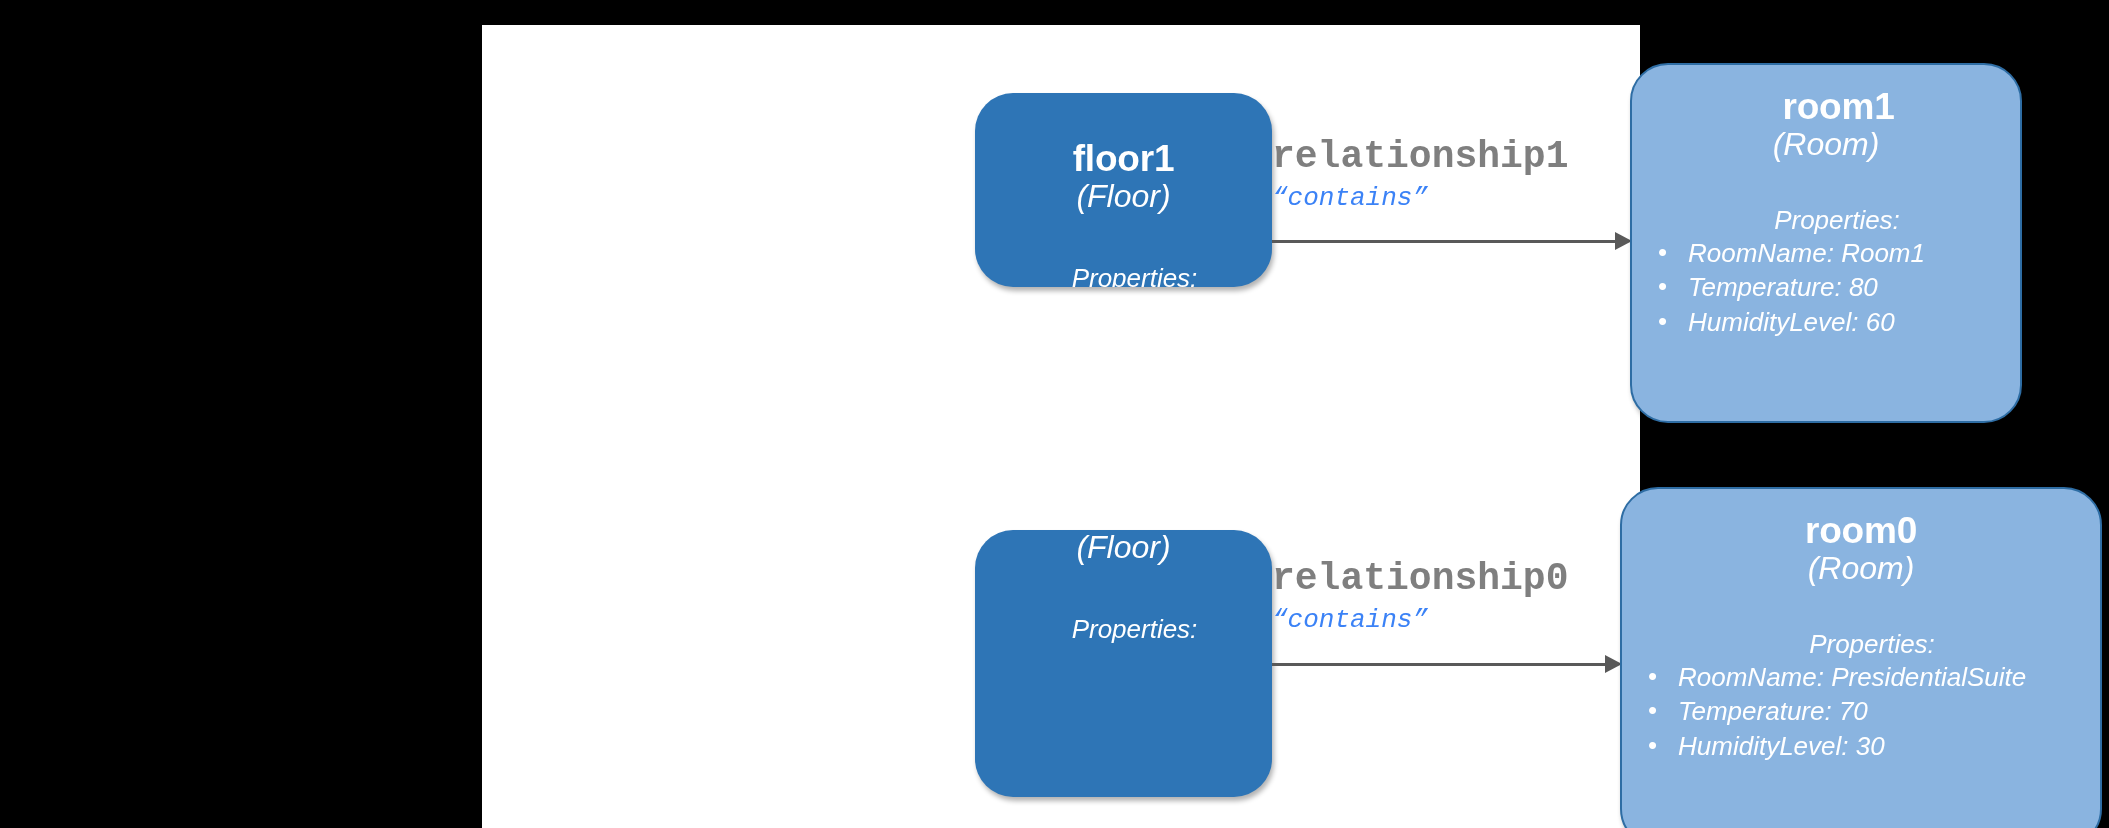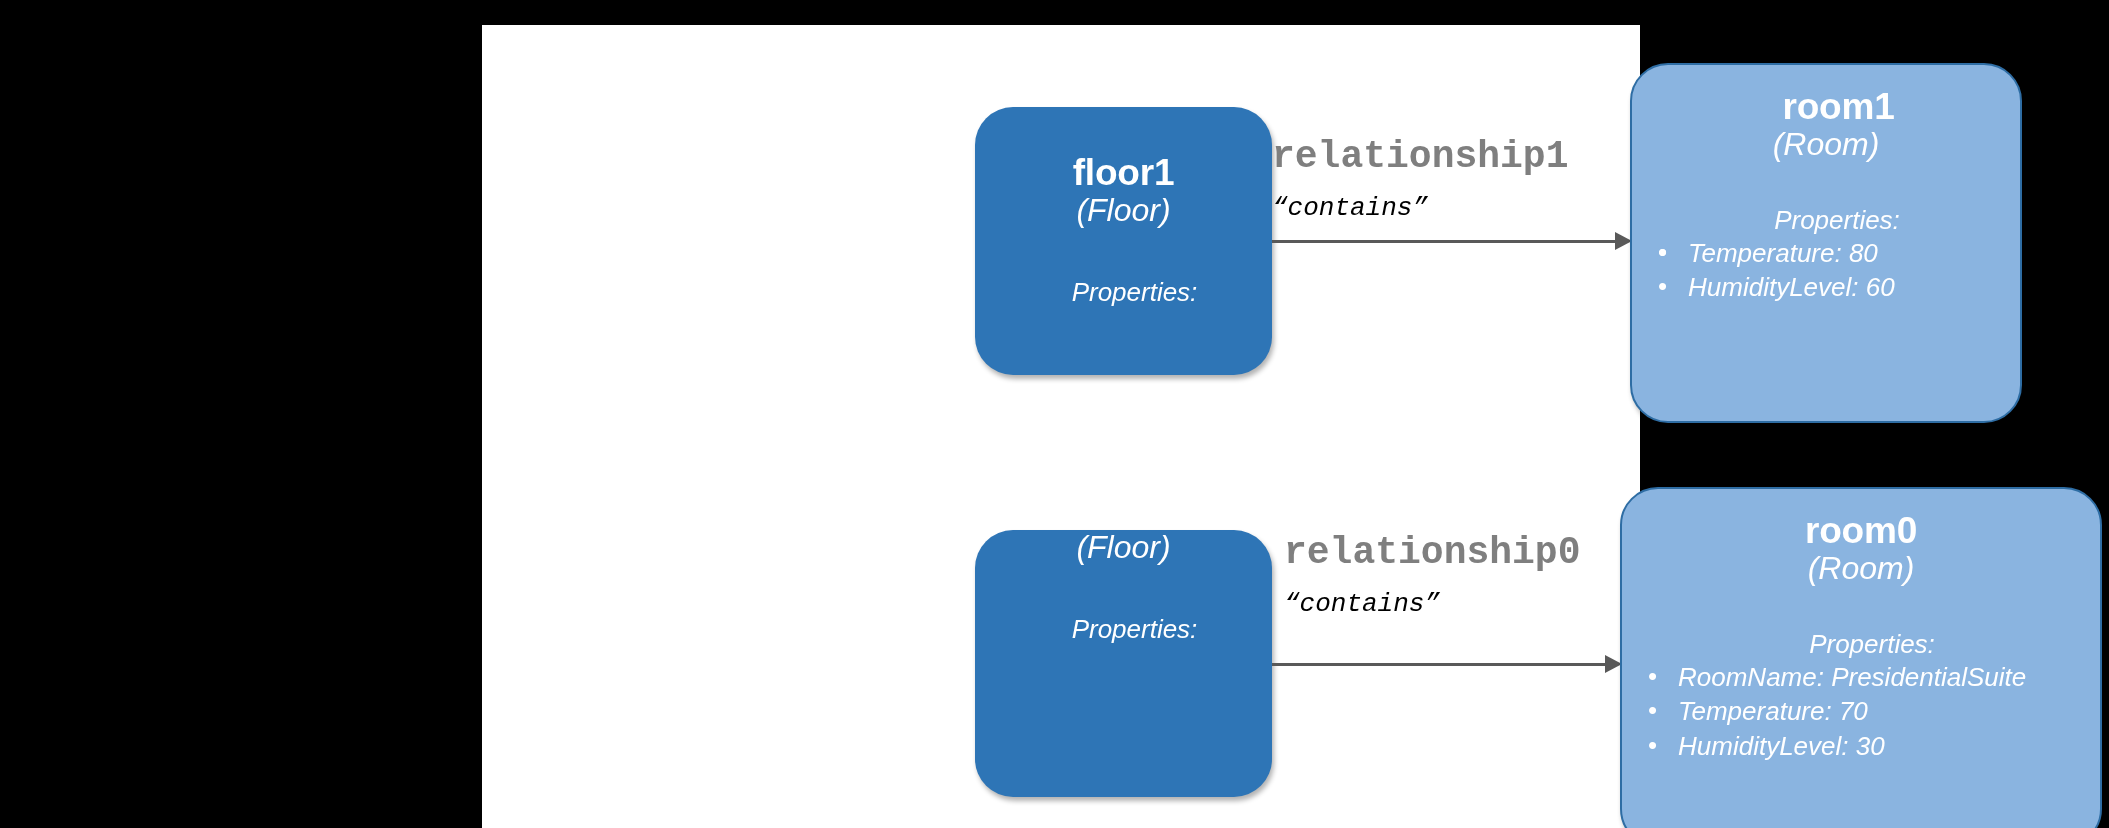--- a/index.html
+++ b/index.html
@@ -71,21 +71,21 @@
     padding-left: 34px;
   }
   .props-list li .bullet {
     position: absolute;
     left: 4px; top: -1px;
     font-style: normal;
     font-size: 26px;
   }
 
   
-  #node-floor1 { left: 493px; top: 82px;  width: 297px; height: 268px; }
+  #node-floor1 { left: 493px; top: 68px;  width: 297px; height: 194px; }
   #node-room1  { left: 1148px; top: 38px; width: 392px; height: 360px; }
   #node-floor0 { left: 493px; top: 505px; width: 297px; height: 267px; }
   #node-room0  { left: 1138px; top: 462px; width: 482px; height: 360px; }
 
   #node-floor1 .node-title { margin-top: 46px; }
   #node-floor0 .node-title { margin-top: 46px; }
   #node-floor1 .props-label,
   #node-floor0 .props-label { margin: 48px 0 0 22px; }
 
   #node-room1 .node-title { margin-top: 22px; padding-left: 25px; }
@@ -124,29 +124,29 @@
     font-family: Liberation Mono, monospace;
   }
   .edge-name {
     color: #7F7F7F;
     font-weight: bold;
     font-size: 38px;
     line-height: 1.05;
     white-space: nowrap;
   }
   .edge-quoted {
-    color: #000000;
+    color: #3b82f6;
     font-style: italic;
     font-size: 26px;
     line-height: 1.2;
-    margin-top: 16px;
+    margin-top: 6px;
     white-space: nowrap;
   }
   #labels1 { left: 790px; top: 112px; width: 350px; }
-  #labels0 { left: 790px; top: 508px; width: 340px; padding-left: 12px; }
+  #labels0 { left: 790px; top: 534px; width: 340px; }
 </style>
 </head>
 <body>
 
 <div id="stage">
   <div id="canvas">
 
     <div class="node floor" id="node-floor1">
       <div class="node-title">floor1</div>
       <div class="node-type">(Floor)</div>
@@ -161,21 +161,21 @@
       <div class="edge-name">relationship1</div>
       <div class="edge-quoted">“contains”</div>
     </div>
 
     <div class="node room" id="node-room1">
       <div class="node-title">room1</div>
       <div class="node-type">(Room)</div>
       <div class="props-block">
         <div class="props-label">Properties:</div>
         <ul class="props-list">
-          <li><span class="bullet">•</span></li>
+          <li><span class="bullet">•</span><span>RoomName: Room1</span></li>
           <li><span class="bullet">•</span><span>Temperature: 80</span></li>
           <li><span class="bullet">•</span><span>HumidityLevel: 60</span></li>
         </ul>
       </div>
     </div>
 
     <div class="node floor" id="node-floor0">
       <div class="node-type">(Floor)</div>
       <div class="props-label">Properties:</div>
     </div>

